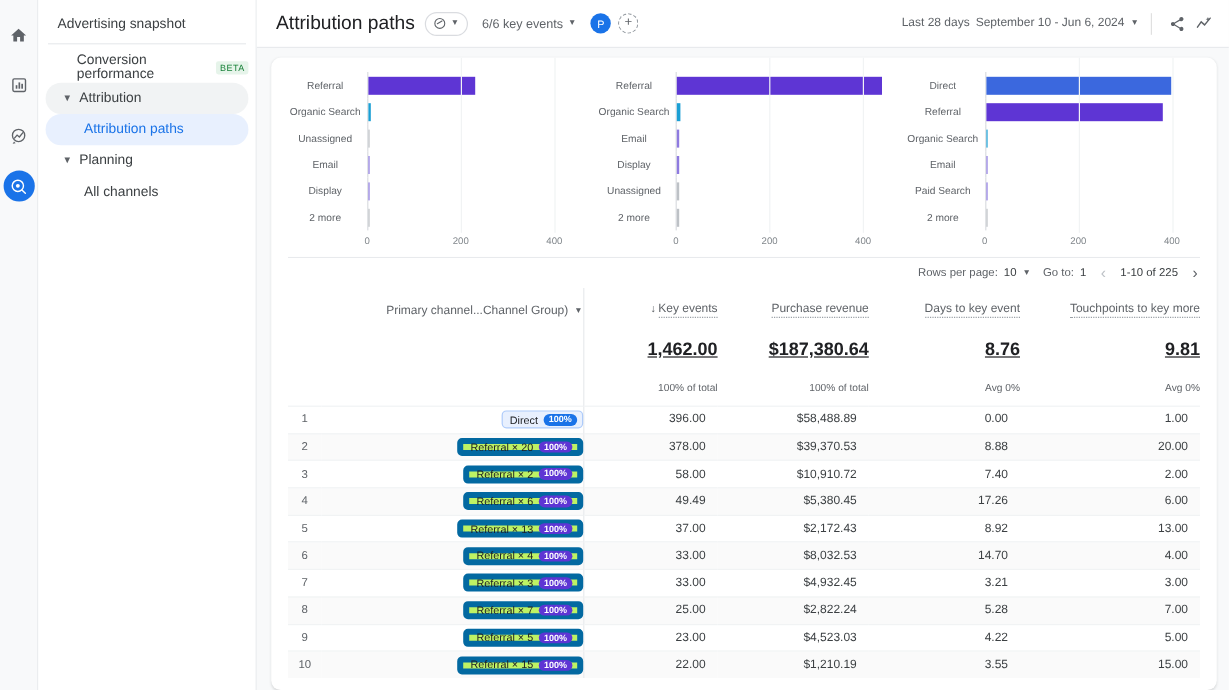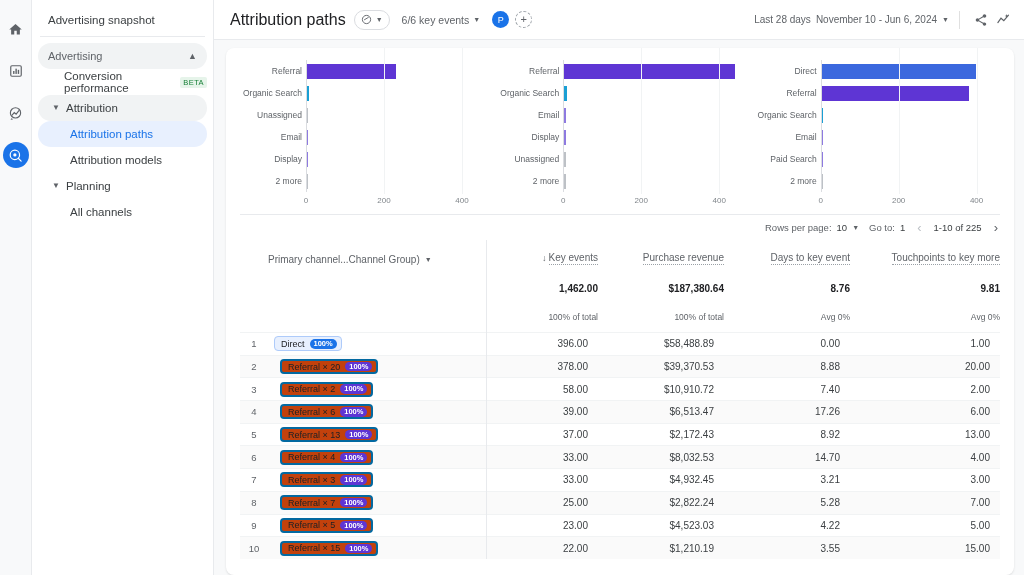--- a/index.html
+++ b/index.html
@@ -106,21 +106,21 @@
     box-shadow: 0 1px 2px rgba(60,64,67,.15);
     display: flex; flex-direction: column; overflow: hidden;
   }
 
   
   .charts { display: flex; padding: 12px 8px 4px 8px; }
   .chartbox { flex: 1; padding: 0 6px; }
   .chart-rows { }
   .chart-row { display: flex; align-items: center; height: 22px; }
   .chart-lbl {
-    width: 66px; flex: 0 0 66px; text-align: right;
+    width: 66px; flex: 0 0 66px; text-align: center;
     font-size: 8.5px; color: #5f6368; white-space: nowrap;
     overflow: hidden; padding-right: 4px;
   }
   .plot { position: relative; flex: 1; height: 22px; }
   .axis-line {
     position: absolute; left: 0; top: 0; bottom: 0;
     width: 1px; background: #dadce0;
   }
   .bar { position: absolute; left: 1px; top: 4px; height: 15px; border-radius: 0; }
   .chart-axis { display: flex; margin-top: 2px; }
@@ -136,21 +136,21 @@
     gap: 10px; height: 26px; font-size: 9.5px; color: #5f6368;
     border-top: 1px solid #e8eaed;
   }
   .pager .val { color: #3c4043; }
   .pager .arrow { color: #5f6368; font-size: 13px; cursor: pointer; padding: 0 2px; }
   .pager .arrow.dis { color: #bdc1c6; }
   .pg-item { display: inline-flex; align-items: center; gap: 5px; }
 
   table { width: 100%; border-collapse: collapse; table-layout: fixed; }
   th, td { font-weight: 400; font-size: 10px; color: #3c4043; }
-  th.dim, td.dim { text-align: left; }
+  th.dim, td.dim { text-align: right; }
   th.met, td.met { text-align: right; padding-right: 10px; }
   col.c-num { width: 28px; }
   col.c-dim { width: 218px; }
   col.c-m1  { width: 112px; }
   col.c-m2  { width: 126px; }
   col.c-m3  { width: 126px; }
   col.c-m4  { width: 150px; }
 
   .hdr-row th { padding: 12px 0 10px 0; vertical-align: bottom; }
   .hdr-dim {
@@ -158,40 +158,40 @@
     font-size: 10px; color: #5f6368; cursor: pointer;
   }
   .hdr-met {
     border-bottom: 1px dotted #9aa0a6; padding-bottom: 1px;
     color: #5f6368; cursor: pointer; display: inline-block;
   }
   .sort-arrow { font-size: 9px; color: #5f6368; margin-right: 2px; }
   .dimcell-border { border-right: 1px solid #e8eaed; }
 
   .tot-row td { padding: 8px 0 10px 0; }
-  .tot-main { font-size: 10px; color: #202124; font-weight: bold; }
+  .tot-main { font-size: 15px; color: #202124; font-weight: bold; text-decoration: underline; }
   .tot-sub { font-size: 8.5px; color: #5f6368; margin-top: 18px; }
 
   tbody.rows tr { border-top: 1px solid #f1f3f4; height: 22.7px; }
   tbody.rows tr:nth-child(even) { background: #fafafa; }
   td.idx { text-align: center; font-size: 9.5px; color: #5f6368; }
 
   .chip {
     display: inline-flex; align-items: center; gap: 5px;
     height: 15px; padding: 0 4px 0 6px;
     border-radius: 4px; font-size: 9px; cursor: pointer;
     margin-left: 6px;
   }
   .chip .pct {
     font-size: 7.5px; color: #fff; border-radius: 8px;
     padding: 1px 4px; font-weight: bold; line-height: 1;
   }
   .chip.blue { background: #e8f0fe; border: 1px solid #aecbfa; color: #202124; }
   .chip.blue .pct { background: #1a73e8; }
-  .chip.purple { background: #c2410c; border: 2px solid #0369a1; color: #202124; margin-left: 12px; }
+  .chip.purple { background: #bef264; border: 5px solid #0369a1; color: #202124; margin-left: 12px; }
   .chip.purple .pct { background: #5e35d4; }
 </style>
 </head>
 <body>
 
 <div class="app">
 
   <div class="rail">
     <div class="rail-icon">
       <svg width="15" height="15" viewBox="0 0 24 24" fill="#5f6368">
@@ -218,42 +218,35 @@
         <circle cx="11" cy="11" r="7.5"></circle>
         <circle cx="11" cy="11" r="2.6" fill="#ffffff" stroke="none"></circle>
         <path d="M16.4 16.4 L21 21" stroke-linecap="round"></path>
       </svg>
     </div>
   </div>
 
   <div class="nav">
     <div class="nav-top">Advertising snapshot</div>
 
-    <div class="nav-group shaded">
-      <span>Advertising</span>
-      <span class="chev">▲</span>
-    </div>
 
     <div class="nav-item">
       <span>Conversion performance</span>
       <span class="beta">BETA</span>
     </div>
 
     <div class="nav-item collapsible shaded">
       <span class="caret">▼</span>
       <span>Attribution</span>
     </div>
 
     <div class="nav-item sub selected">
       <span>Attribution paths</span>
     </div>
 
-    <div class="nav-item sub">
-      <span>Attribution models</span>
-    </div>
 
     <div class="nav-item collapsible">
       <span class="caret">▼</span>
       <span>Planning</span>
     </div>
 
     <div class="nav-item sub">
       <span>All channels</span>
     </div>
 
@@ -277,21 +270,21 @@
         <span style="font-size:7px;">▼</span>
       </div>
 
       <div class="avatar">P</div>
       <div class="add-btn">+</div>
 
       <div class="spacer"></div>
 
       <div class="daterange">
         <span class="lbl">Last 28 days</span>
-        <span>November 10 - Jun 6, 2024</span>
+        <span>September 10 - Jun 6, 2024</span>
         <span style="font-size:7px;">▼</span>
       </div>
 
       <div class="vsep"></div>
 
       <div class="top-icon">
         <svg width="14" height="14" viewBox="0 0 24 24" fill="#5f6368">
           <path d="M18 16.08c-.76 0-1.44.3-1.96.77L8.91 12.7c.05-.23.09-.46.09-.7s-.04-.47-.09-.7l7.05-4.11c.54.5 1.25.81 2.04.81 1.66 0 3-1.34 3-3s-1.34-3-3-3-3 1.34-3 3c0 .24.04.47.09.7L8.04 9.81C7.5 9.31 6.79 9 6 9c-1.66 0-3 1.34-3 3s1.34 3 3 3c.79 0 1.5-.31 2.04-.81l7.12 4.16c-.05.21-.08.43-.08.65 0 1.61 1.31 2.92 2.92 2.92s2.92-1.31 2.92-2.92-1.31-2.92-2.92-2.92z"></path>
         </svg>
       </div>
@@ -583,22 +576,22 @@
                   <td class="met">$10,910.72</td>
                   <td class="met">7.40</td>
                   <td class="met">2.00</td>
                 </tr>
                 <tr>
                   <td class="idx">4</td>
                   <td class="dim dimcell-border"><span class="chip purple">
                       <span>Referral × 6</span>
                       <span class="pct">100%</span>
                     </span></td>
-                  <td class="met">39.00</td>
-                  <td class="met">$6,513.47</td>
+                  <td class="met">49.49</td>
+                  <td class="met">$5,380.45</td>
                   <td class="met">17.26</td>
                   <td class="met">6.00</td>
                 </tr>
                 <tr>
                   <td class="idx">5</td>
                   <td class="dim dimcell-border"><span class="chip purple">
                       <span>Referral × 13</span>
                       <span class="pct">100%</span>
                     </span></td>
                   <td class="met">37.00</td>

